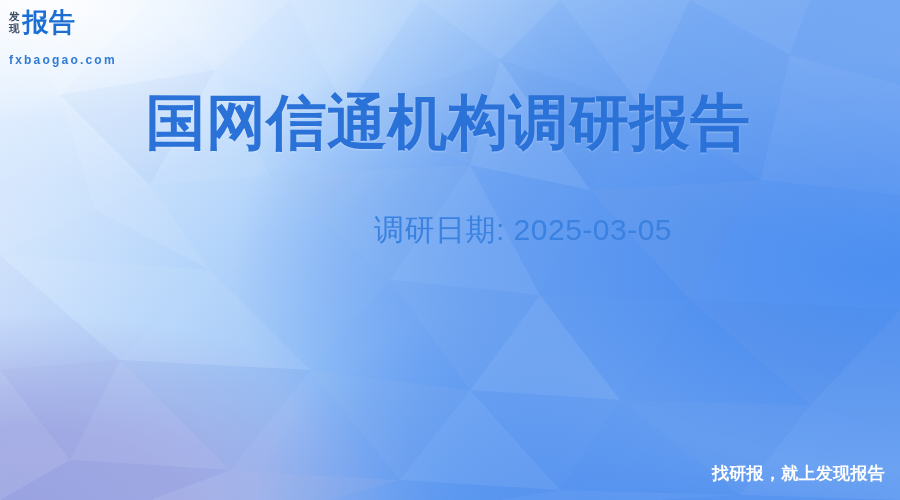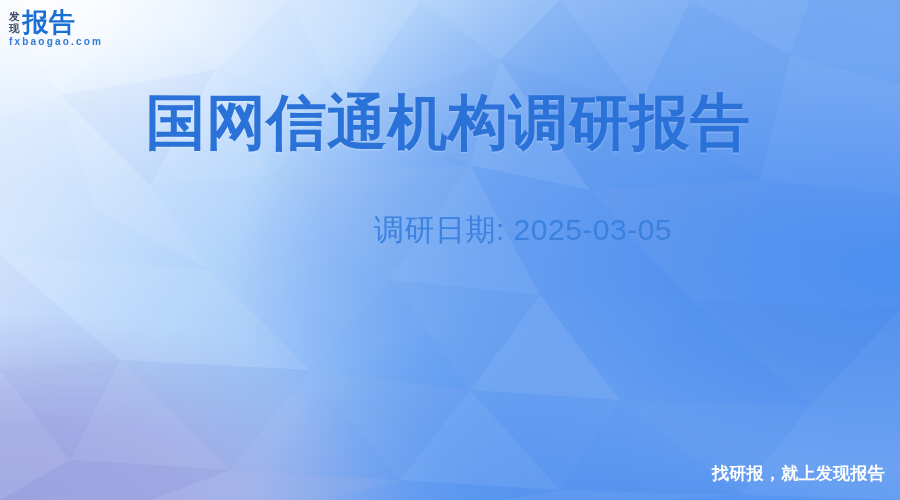--- a/index.html
+++ b/index.html
@@ -71,22 +71,22 @@
   .logo-main {
     font-size: 26px;
     line-height: 25px;
     font-weight: 900;
     color: #1a6ed4;
     letter-spacing: 0.5px;
     font-family: "Liberation Sans", "DejaVu Sans", sans-serif;
     text-align: right;
   }
   .logo-url {
-    margin-top: 2px;
-    font-size: 10px;
+    margin-top: 19px;
+    font-size: 12px;
     font-weight: 700;
     color: #2f7bd6;
     letter-spacing: 2.2px;
     font-family: "Liberation Sans", "DejaVu Sans", sans-serif;
   }
 
   
   #headline-block {
     position: absolute;
     left: 0;

